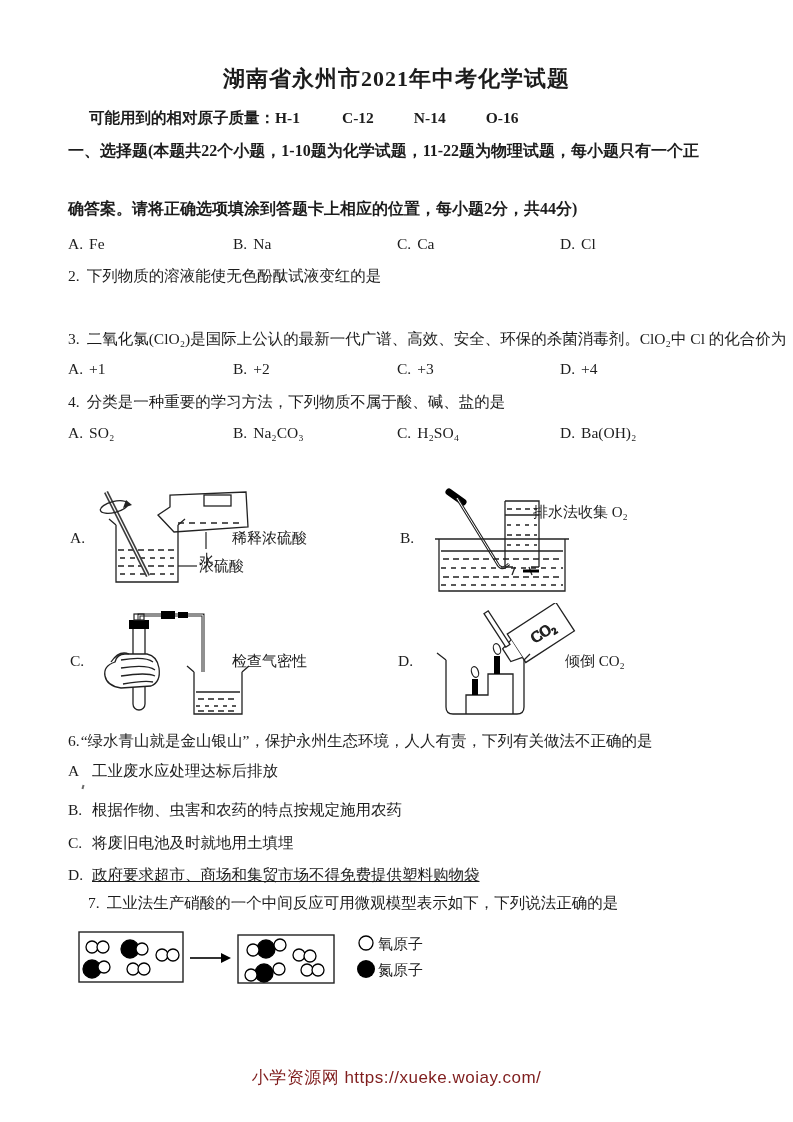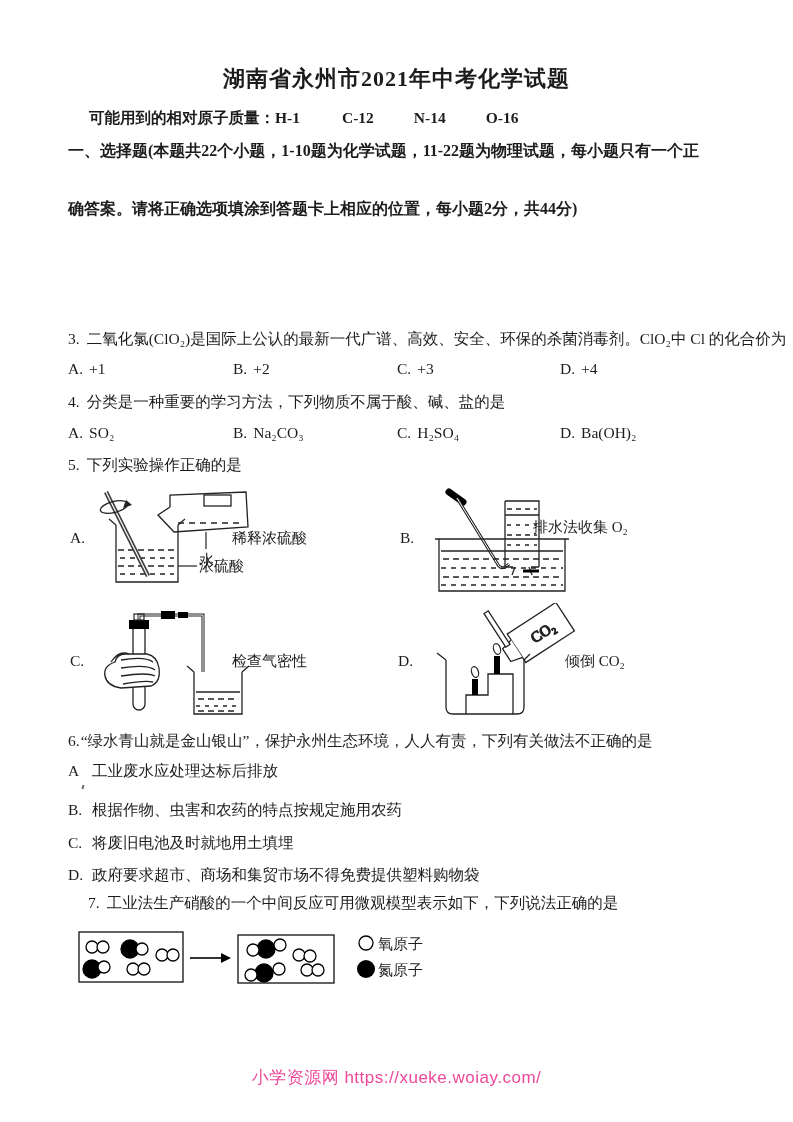--- a/index.html
+++ b/index.html
@@ -17,39 +17,48 @@
   .opt .lbl{margin-right:6px;}
   .o1{left:68px;} .o2{left:233px;} .o3{left:397px;} .o4{left:560px;}
   .q6lbl{display:inline-block;min-width:24px;}
   .dletter{font-size:15.5px;}
   .cap{font-size:15px;}
   .gap{display:inline-block;width:42px;}
   .gap2{display:inline-block;width:40px;}
   .speck{position:absolute;left:82px;top:785px;width:2px;height:4px;background:#6a6a6a;transform:rotate(15deg);}
   .footer{left:0;top:1066px;width:100%;text-align:center;font-family:"Liberation Sans","DejaVu Sans",sans-serif;
           font-size:17px;color:#9b9b9b;letter-spacing:0.5px;}
-  a.plain{color:#ec4899;text-decoration:none;}
+  a.plain{color:#7f1d1d;text-decoration:none;}
   svg{display:block;}
   svg text{font-family:"Liberation Serif","DejaVu Serif",serif;fill:#1c1c1c;}
 </style>
 </head>
 <body>
 
 <div class="page">
 
   <div class="abs title">湖南省永州市2021年中考化学试题</div>
 
   <div class="abs boldline" style="left:74px;top:108px;margin-left:15px;">
     <span>可能用到的相对原子质量：</span><span>H-1</span><span class="gap"></span><span>C-12</span><span class="gap2"></span><span>N-14</span><span class="gap2"></span><span>O-16</span>
   </div>
 
   <div class="abs boldline" style="left:68px;top:141px;font-size:16px;">一、选择题(本题共22个小题，1-10题为化学试题，11-22题为物理试题，每小题只有一个正</div>
   <div class="abs boldline" style="left:68px;top:172px;font-size:16px;margin-top:27px;">确答案。请将正确选项填涂到答题卡上相应的位置，每小题2分，共44分)</div>
 
-
+  <div class="abs optrow" style="top:235px;">
+    <span class="opt o1"><span class="lbl">A.</span><span>Fe</span></span>
+    <span class="opt o2"><span class="lbl">B.</span><span>Na</span></span>
+    <span class="opt o3"><span class="lbl">C.</span><span>Ca</span></span>
+    <span class="opt o4"><span class="lbl">D.</span><span>Cl</span></span>
+  </div>
+
+  <div class="abs qline" style="left:68px;top:266px;">
+    <span class="qnum">2.</span><span>下列物质的溶液能使无色酚酞试液变红的是</span>
+  </div>
 
   <div class="abs qline" style="left:68px;top:329px;">
     <span class="qnum">3.</span><span>二氧化氯(ClO₂)是国际上公认的最新一代广谱、高效、安全、环保的杀菌消毒剂。ClO₂中 Cl 的化合价为</span>
   </div>
   <div class="abs optrow" style="top:360px;">
     <span class="opt o1"><span class="lbl">A.</span><span>+1</span></span>
     <span class="opt o2"><span class="lbl">B.</span><span>+2</span></span>
     <span class="opt o3"><span class="lbl">C.</span><span>+3</span></span>
     <span class="opt o4"><span class="lbl">D.</span><span>+4</span></span>
   </div>
@@ -57,23 +66,20 @@
   <div class="abs qline" style="left:68px;top:392px;">
     <span class="qnum">4.</span><span>分类是一种重要的学习方法，下列物质不属于酸、碱、盐的是</span>
   </div>
   <div class="abs optrow" style="top:424px;">
     <span class="opt o1"><span class="lbl">A.</span><span>SO₂</span></span>
     <span class="opt o2"><span class="lbl">B.</span><span>Na₂CO₃</span></span>
     <span class="opt o3"><span class="lbl">C.</span><span>H₂SO₄</span></span>
     <span class="opt o4"><span class="lbl">D.</span><span>Ba(OH)₂</span></span>
   </div>
 
-  <div class="abs qline" style="left:68px;top:455px;">
-    <span class="qnum">5.</span><span>下列实验操作正确的是</span>
-  </div>
 
   <span class="abs dletter" style="left:70px;top:529px;">A.</span>
   <svg class="abs" style="left:96px;top:486px;" width="168" height="112" viewBox="0 0 168 112">
     <g stroke="#222" fill="none" stroke-width="1.3">
       <path d="M13,33 L20,39 M20,39 L20,96 L82,96 L82,39 M82,39 L89,33"></path>
       <path d="M22,64 H80" stroke-dasharray="6,4"></path>
       <path d="M24,72 H78" stroke-dasharray="5,5"></path>
       <path d="M22,80 H80" stroke-dasharray="6,4"></path>
       <path d="M24,88 H78" stroke-dasharray="5,5"></path>
     </g>
@@ -116,21 +122,21 @@
       <path d="M78,28 H112"></path>
       <path d="M80,22 H110" stroke-dasharray="5,4"></path>
       <path d="M80,38 H110" stroke-dasharray="4,5"></path>
       <path d="M80,48 H110" stroke-dasharray="5,4"></path>
       <path d="M80,58 H110" stroke-dasharray="4,5"></path>
       <path d="M78,80 L86,80 M104,80 L112,80"></path>
       <path d="M88,80 L85,88 M102,80 L105,88"></path>
     </g>
     <line x1="96" y1="84" x2="112" y2="84" stroke="#000" stroke-width="3"></line>
   </svg>
-  <span class="abs cap" style="left:533px;top:518px;">排水法收集 O₂</span>
+  <span class="abs cap" style="left:533px;top:503px;">排水法收集 O₂</span>
 
   <span class="abs dletter" style="left:70px;top:652px;">C.</span>
   <svg class="abs" style="left:95px;top:610px;" width="165" height="112" viewBox="0 0 165 112">
     <g>
       <path d="M44,12 L44,5 L108,5 L108,62" stroke="#222" fill="none" stroke-width="3"></path>
       <path d="M44,12 L44,5 L108,5 L108,62" stroke="#fff" fill="none" stroke-width="1"></path>
       <rect x="66" y="1" width="14" height="8" fill="#000"></rect>
       <rect x="83" y="2" width="10" height="6" fill="#000"></rect>
     </g>
     <g>
@@ -187,21 +193,21 @@
   <div class="abs qline" style="left:68px;top:761px;">
     <span class="q6lbl">A</span><span>工业废水应处理达标后排放</span>
   </div>
   <div class="speck"></div>
   <div class="abs qline" style="left:68px;top:800px;">
     <span class="q6lbl">B.</span><span>根据作物、虫害和农药的特点按规定施用农药</span>
   </div>
   <div class="abs qline" style="left:68px;top:833px;">
     <span class="q6lbl">C.</span><span>将废旧电池及时就地用土填埋</span>
   </div>
-  <div class="abs qline" style="left:68px;top:865px;">
+  <div class="abs qline" style="left:68px;top:865px;text-decoration:underline;">
     <span class="q6lbl">D.</span><span>政府要求超市、商场和集贸市场不得免费提供塑料购物袋</span>
   </div>
 
   <div class="abs qline" style="left:68px;top:893px;margin-left:20px;">
     <span class="qnum">7.</span><span>工业法生产硝酸的一个中间反应可用微观模型表示如下，下列说法正确的是</span>
   </div>
 
   <svg class="abs" style="left:78px;top:928px;" width="350" height="64" viewBox="0 0 350 64">
 
     <rect x="1" y="4" width="104" height="50" fill="none" stroke="#222" stroke-width="1.4"></rect>

